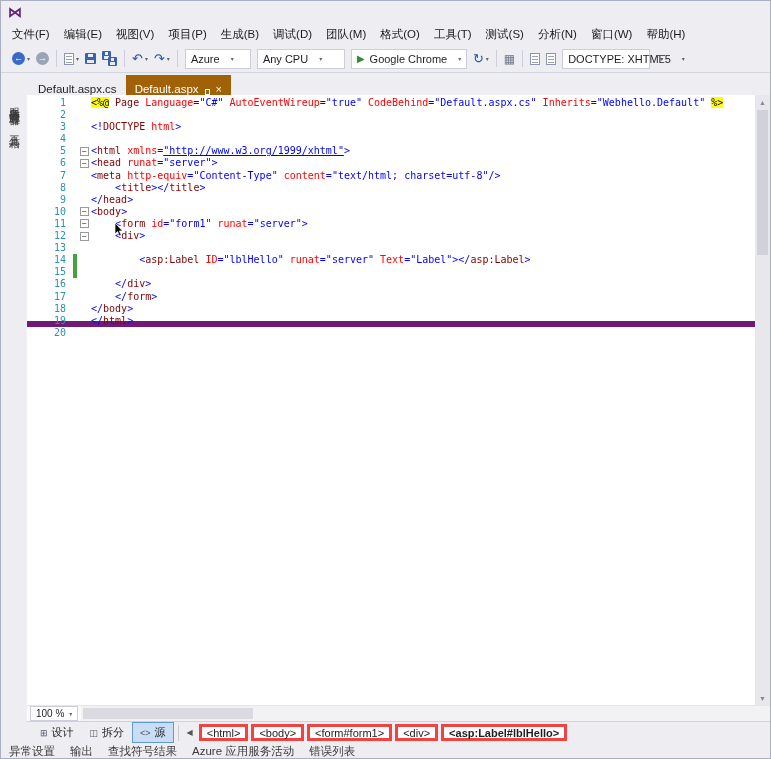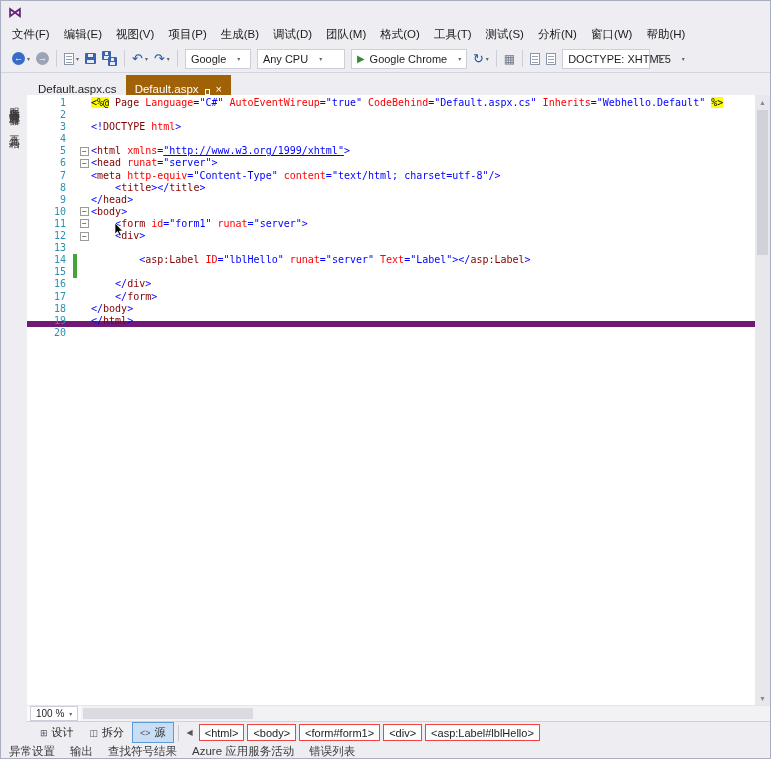--- a/index.html
+++ b/index.html
@@ -72,22 +72,22 @@
   .hscroll{flex:1;height:100%;background:#f2f2f5;position:relative;margin-left:3px}
   .hthumb{position:absolute;left:2px;top:2px;bottom:2px;width:170px;background:#dadae0}
   .corner{width:15px;height:100%;background:#f2f2f5;flex:none}
 
   .viewbar{height:22px;background:#eeeef2;border-top:1px solid #d0d2da;display:flex;align-items:center;padding-left:5px;font-size:11px;color:#1e1e1e}
   .vbtn{display:inline-flex;align-items:center;gap:4px;padding:2px 7px;border:1px solid transparent;white-space:nowrap}
   .vicon{font-size:9px;color:#556}
   .vbtn.active{background:#c9def5;border-color:#5e9ad4}
   .vb-sep{width:1px;height:16px;background:#c9cbd4;margin:0 4px}
   .crumb-back{font-size:8px;color:#555;margin:0 6px 0 4px}
-  .crumb{height:17px;display:inline-flex;align-items:center;border:1px solid #ef4444;background:#fdfdfd;padding:0 5px;margin-right:3px;font-size:11px;white-space:nowrap}
-  .crumb.last{font-weight:400}
+  .crumb{height:17px;display:inline-flex;align-items:center;border:3px solid #ef4444;background:#fdfdfd;padding:0 5px;margin-right:3px;font-size:11px;white-space:nowrap}
+  .crumb.last{font-weight:700}
 
   .bottombar{height:17px;display:flex;align-items:center;padding-left:8px;font-size:11.5px;color:#3a3a3a}
   .bottom-tab{margin-right:15px;white-space:nowrap}
 
   .cursor-svg{position:absolute;left:87px;top:128px}
 </style>
 </head>
 <body>
 
 <div class="window">
@@ -138,21 +138,21 @@
     <span class="tb-btn">
         <span class="glyph-blue">↶</span>
         <span class="mini-caret">▾</span>
       </span>
     <span class="tb-btn">
         <span class="glyph-blue">↷</span>
         <span class="mini-caret">▾</span>
       </span>
     <span class="tb-sep"></span>
     <span class="combo" style="width:66px">
-        <span>Google</span>
+        <span>Azure</span>
         <span class="caret">▾</span>
       </span>
     <span class="combo" style="width:88px">
         <span>Any CPU</span>
         <span class="caret">▾</span>
       </span>
     <span class="combo" style="width:116px">
         <span class="play">▶</span>
         <span>Google Chrome</span>
         <span class="caret">▾</span>

